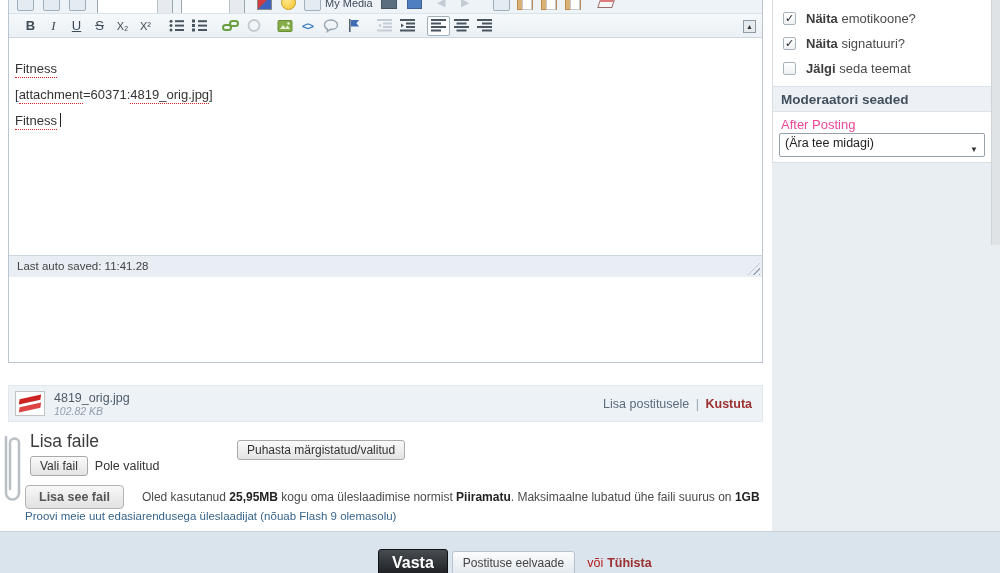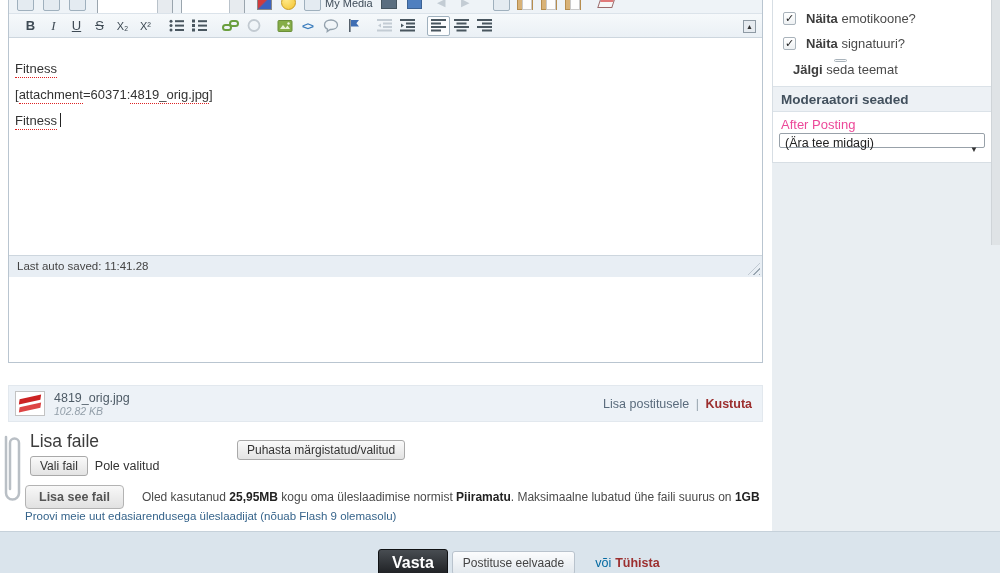--- a/index.html
+++ b/index.html
@@ -10,21 +10,21 @@
   
   .right-bg { position:absolute; left:772px; top:0; width:228px; height:531px; background:#e9eef2; }
   .scroll-strip { position:absolute; left:991px; top:0; width:9px; height:245px; background:#dfe3e6; border-left:1px solid #cfd4d8; }
   .sidebar-panel { position:absolute; left:772px; top:0; width:219px; height:163px; background:#fff; border-left:1px solid #d7dee4; border-bottom:1px solid #d7dee4; }
   .opt-row { position:absolute; left:10px; display:flex; align-items:center; height:18px; }
   .checkbox { width:13px; height:13px; border:1px solid #a9b3bb; border-radius:2px; background:linear-gradient(#fff,#eef1f3); font-size:11px; line-height:11px; text-align:center; color:#222; font-weight:bold; }
   .opt-label { margin-left:10px; font-size:13px; color:#4a4a4a; }
   .opt-label b { color:#3d3d3d; }
   .mod-header { position:absolute; left:0; top:86px; width:100%; height:26px; background:#edf1f5; border-top:1px solid #dbe2e8; border-bottom:1px solid #dbe2e8; font-weight:bold; font-size:13.5px; color:#42505d; line-height:25px; padding-left:8px; }
   .after-label { position:absolute; left:8px; top:117px; font-weight:normal; font-size:13px; color:#ec4899; }
-  .select-box { position:absolute; left:6px; top:133px; width:206px; height:15px; background:#fff; border:1px solid #98a1a9; border-radius:2px; font-size:12.5px; color:#222; line-height:19px; padding-left:5px; }
+  .select-box { position:absolute; left:6px; top:133px; width:206px; height:24px; background:#fff; border:1px solid #98a1a9; border-radius:2px; font-size:12.5px; color:#222; line-height:19px; padding-left:5px; }
   .select-arrow { position:absolute; right:6px; top:6px; font-size:8px; color:#333; }
 
   
   .editor-wrap { position:absolute; left:8px; top:-10px; width:755px; height:373px; border:1px solid #b9c5d0; background:#fff; }
   .tb-row1 { position:relative; height:23px; background:#eef3f7; border-bottom:1px solid #dbe3ea; overflow:hidden; }
   .tb-row1 .mini { position:absolute; top:4px; }
   .sq-ico { width:17px; height:16px; border:1px solid #9fb0bd; background:#e4ebf1; border-radius:2px; }
   .mini-select { height:20px; background:#fff; border:1px solid #9aa5ae; position:relative; }
   .mini-select:after { content:""; position:absolute; right:0; top:0; width:14px; height:100%; background:#e7ebef; border-left:1px solid #b9c2ca; }
   .color-ico { width:15px; height:15px; background:linear-gradient(135deg,#d23c3c 45%,#3b63c0 55%); border:1px solid #888; }
@@ -77,41 +77,41 @@
   .addfile-btn { font-weight:bold; color:#555; padding:4px 13px; border-radius:4px; background:linear-gradient(#f8f8f8,#e1e1e1); border:1px solid #b3b3b3; font-size:12.5px; cursor:pointer; }
   .usage { margin-left:18px; font-size:12px; color:#4a4a4a; }
   .usage b { color:#222; }
   .flash-link { position:absolute; left:25px; top:510px; font-size:11.5px; color:#36648b; cursor:pointer; }
 
   
   .footer-band { position:absolute; left:0; top:531px; width:1000px; height:42px; background:#dae4ec; border-top:1px solid #c6d1da; }
   .footer-actions { position:absolute; left:378px; top:549px; display:flex; align-items:center; }
   .reply-btn { background:linear-gradient(#484d52,#1b1d20); color:#fff; font-weight:bold; font-size:16px; border:1px solid #101214; border-radius:3px; padding:4px 13px; cursor:pointer; }
   .preview-btn { background:linear-gradient(#fbfcfd,#e2e8ed); color:#444; font-size:12px; border:1px solid #b9c3cd; border-radius:3px; padding:4px 10px; margin-left:4px; cursor:pointer; }
-  .or-text { font-size:12.5px; color:#0369a1; margin-left:20px; }
+  .or-text { font-size:12.5px; color:#b91c1c; margin-left:12px; }
   .cancel-link { font-size:12.5px; color:#9c2f2f; font-weight:bold; margin-left:4px; cursor:pointer; }
 </style>
 </head>
 <body>
 
 <div id="stage">
 
   <div class="right-bg"></div>
   <div class="scroll-strip"></div>
 
   <div class="sidebar-panel">
     <div class="opt-row" style="top:9px;">
       <span class="checkbox">✓</span>
       <span class="opt-label"><b>Näita</b><span> emotikoone?</span></span>
     </div>
     <div class="opt-row" style="top:34px;">
       <span class="checkbox">✓</span>
       <span class="opt-label"><b>Näita</b><span> signatuuri?</span></span>
     </div>
-    <div class="opt-row" style="top:59px;flex-direction:column;">
+    <div class="opt-row" style="top:59px;">
       <span class="checkbox"></span>
       <span class="opt-label"><b>Jälgi</b><span> seda teemat</span></span>
     </div>
     <div class="mod-header">Moderaatori seaded</div>
     <div class="after-label">After Posting</div>
     <div class="select-box">
       <span>(Ära tee midagi)</span>
       <span class="select-arrow">▼</span>
     </div>
   </div>

